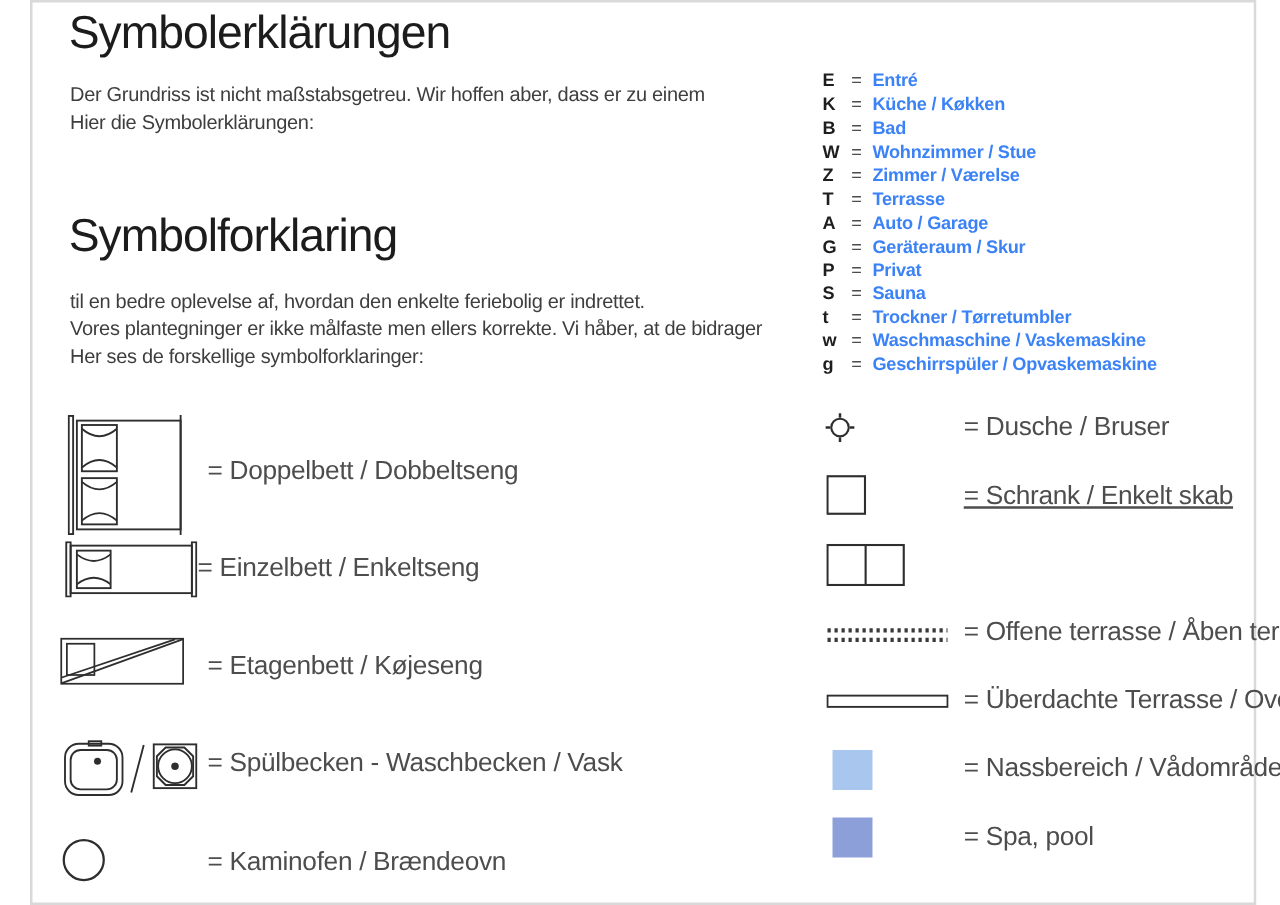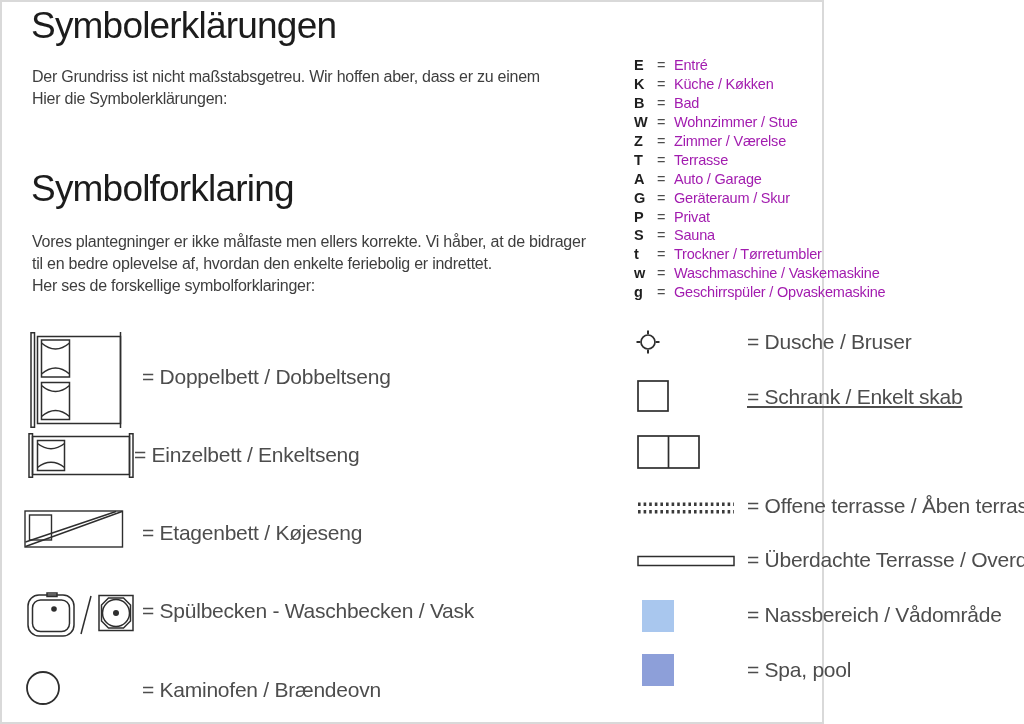--- a/index.html
+++ b/index.html
@@ -1,22 +1,23 @@
 <!DOCTYPE html>
 <html><head>
 <meta charset="utf-8">
 <style>
   * { margin: 0; padding: 0; box-sizing: border-box; }
   html, body { width: 1024px; height: 724px; background: #ffffff; }
   body { font-family: "Liberation Sans", sans-serif; overflow: hidden; }
   .page {
     position: relative;
-    width: 824px; height: 724px;
+    width: 981px; height: 724px;
     background: #ffffff;
     border: 2px solid #d9d9d9;
+    margin-left: 24px;
   }
   .abs { position: absolute; }
   .h1 {
     font-size: 37px;
     font-weight: 500;
     letter-spacing: -0.8px;
     color: #1c1c1c;
     white-space: nowrap;
   }
   .para {
@@ -32,41 +33,41 @@
     letter-spacing: -0.25px;
     color: #4d4d4d;
     white-space: nowrap;
   }
   .abbr-list { width: 380px; }
   .abbr-row { display: flex; height: 18.9px; align-items: center; }
   .abbr-letter {
     width: 23px; font-weight: bold; font-size: 14.5px; color: #1e1e1e;
   }
   .abbr-eq { width: 17px; font-size: 14.5px; color: #4d4d4d; }
-  .abbr-text { font-size: 14.5px; letter-spacing: -0.2px; color: #a21caf; white-space: nowrap; }
+  .abbr-text { font-size: 14.5px; letter-spacing: -0.2px; color: #3b82f6; white-space: nowrap; font-weight: bold; }
   .sym { color: #2e2e2e; }
   .sym svg { display: block; }
   .swatch { width: 32px; height: 32px; }
   .dash-line { color: #3a3a3a; }
 </style>
 </head>
 <body>
 
 <div class="page">
 
   <div class="abs h1" style="left:29px; top:3px;">Symbolerklärungen</div>
   <div class="abs para" style="left:30px; top:64px;">
     <div>Der Grundriss ist nicht maßstabsgetreu. Wir hoffen aber, dass er zu einem</div>
     <div>Hier die Symbolerklärungen:</div>
   </div>
 
   <div class="abs h1" style="left:29px; top:166px;">Symbolforklaring</div>
   <div class="abs para" style="left:30px; top:229px;">
+    <div>til en bedre oplevelse af, hvordan den enkelte feriebolig er indrettet.</div>
     <div>Vores plantegninger er ikke målfaste men ellers korrekte. Vi håber, at de bidrager</div>
-    <div>til en bedre oplevelse af, hvordan den enkelte feriebolig er indrettet.</div>
     <div>Her ses de forskellige symbolforklaringer:</div>
   </div>
 
   <div class="abs abbr-list" style="left:632px; top:54px;">
     <div class="abbr-row">
       <span class="abbr-letter">E</span>
       <span class="abbr-eq">=</span>
       <span class="abbr-text">Entré</span>
     </div>
     <div class="abbr-row">

